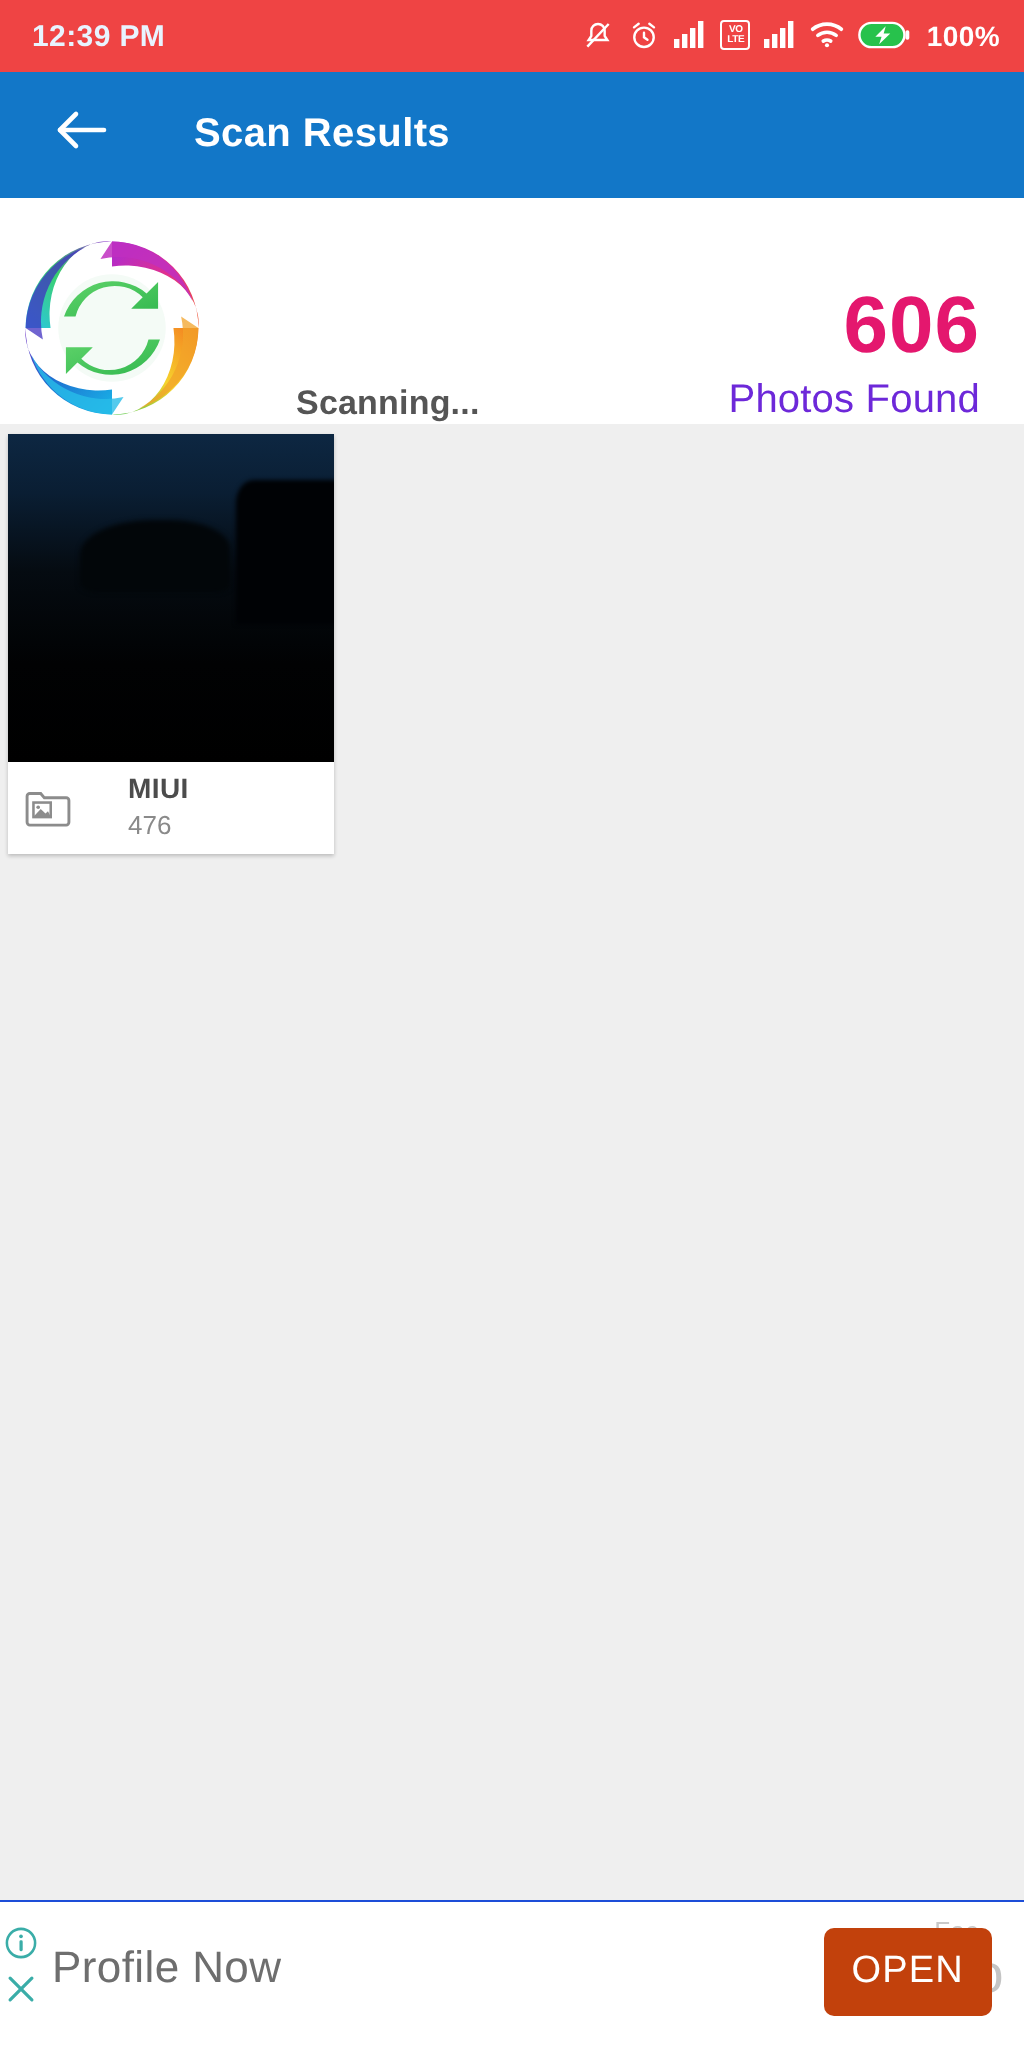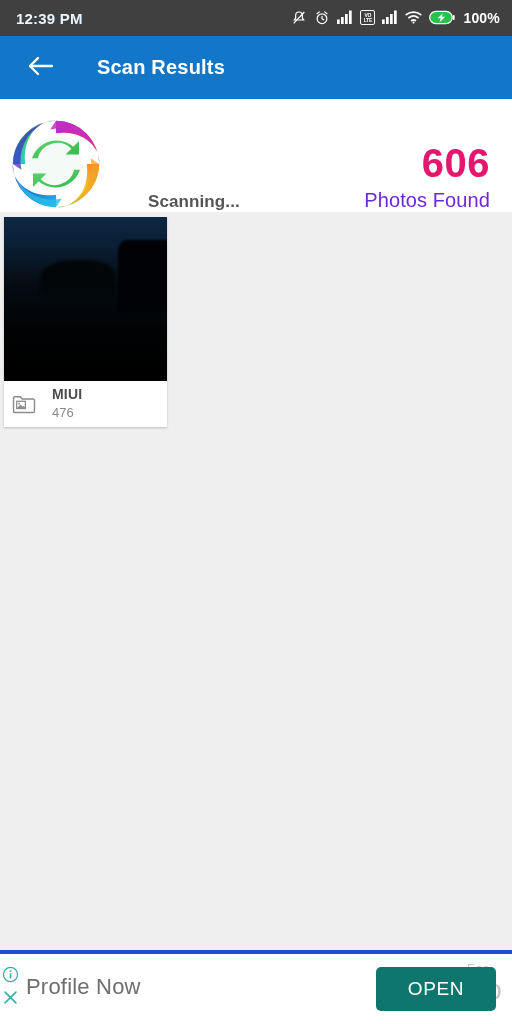--- a/index.html
+++ b/index.html
@@ -12,21 +12,21 @@
   #app {
     position:relative;
     width:512px; height:1024px;
     display:flex; flex-direction:column;
     background:#efefef;
   }
 
   
   .status-bar {
     height:36px; flex:0 0 36px;
-    background:#404040;
+    background:#ef4444;
     display:flex; align-items:center;
     padding:0 12px 0 16px;
     color:#ffffff;
   }
   .status-clock {
     font-size:15px; font-weight:bold;
     letter-spacing:0.2px;
     color:#e8f4ff;
   }
   .status-icons {
@@ -137,36 +137,36 @@
     background:#000205; border-radius:16% 4% 0 0;
     filter:blur(1px);
   }
   .folder-meta {
     height:46px;
     display:flex; align-items:center;
     padding:0 8px;
     background:#ffffff;
   }
   .folder-icon { width:26px; flex:0 0 26px; display:flex; align-items:center; }
-  .folder-text { margin-left:14px; overflow:hidden; }
+  .folder-text { margin-left:26px; overflow:hidden; }
   .folder-name {
     font-size:14px; font-weight:bold;
     color:#4c4c4c; line-height:1.25;
     letter-spacing:0.2px;
   }
   .folder-count {
     font-size:13px; color:#8a8a8a;
     line-height:1.3; margin-top:1px;
   }
 
   
   .ad-banner {
     flex:0 0 74px;
     background:#ffffff;
-    border-top:4px solid #1d4ed8;
+    border-top:1px solid #1d4ed8;
     position:relative;
     display:flex; align-items:center;
     overflow:hidden;
   }
   .ad-badges {
     position:absolute; left:2px; top:12px;
     display:flex; flex-direction:column;
     align-items:center; gap:6px; z-index:4;
   }
   .ad-info-icon, .ad-close-icon { cursor:pointer; line-height:0; }
@@ -183,22 +183,22 @@
   .ad-sub-small {
     font-size:13px; color:#c9c9c9;
     letter-spacing:0.2px;
   }
   .ad-sub-large {
     font-size:27px; color:#c4c4c4;
     letter-spacing:0.2px; margin-top:2px;
   }
   .ad-open-btn {
     position:absolute; right:16px; top:13px;
-    background:#0f766e; color:#ffffff;
-    padding:11px 32px; border-radius:5px;
+    background:#c2410c; color:#ffffff;
+    padding:11px 14px; border-radius:5px;
     font-size:19px; letter-spacing:0.6px;
     cursor:pointer; z-index:3;
     border:none;
     font-family:"Liberation Sans", sans-serif;
   }
 </style>
 </head>
 <body>
 
 <div id="app">

